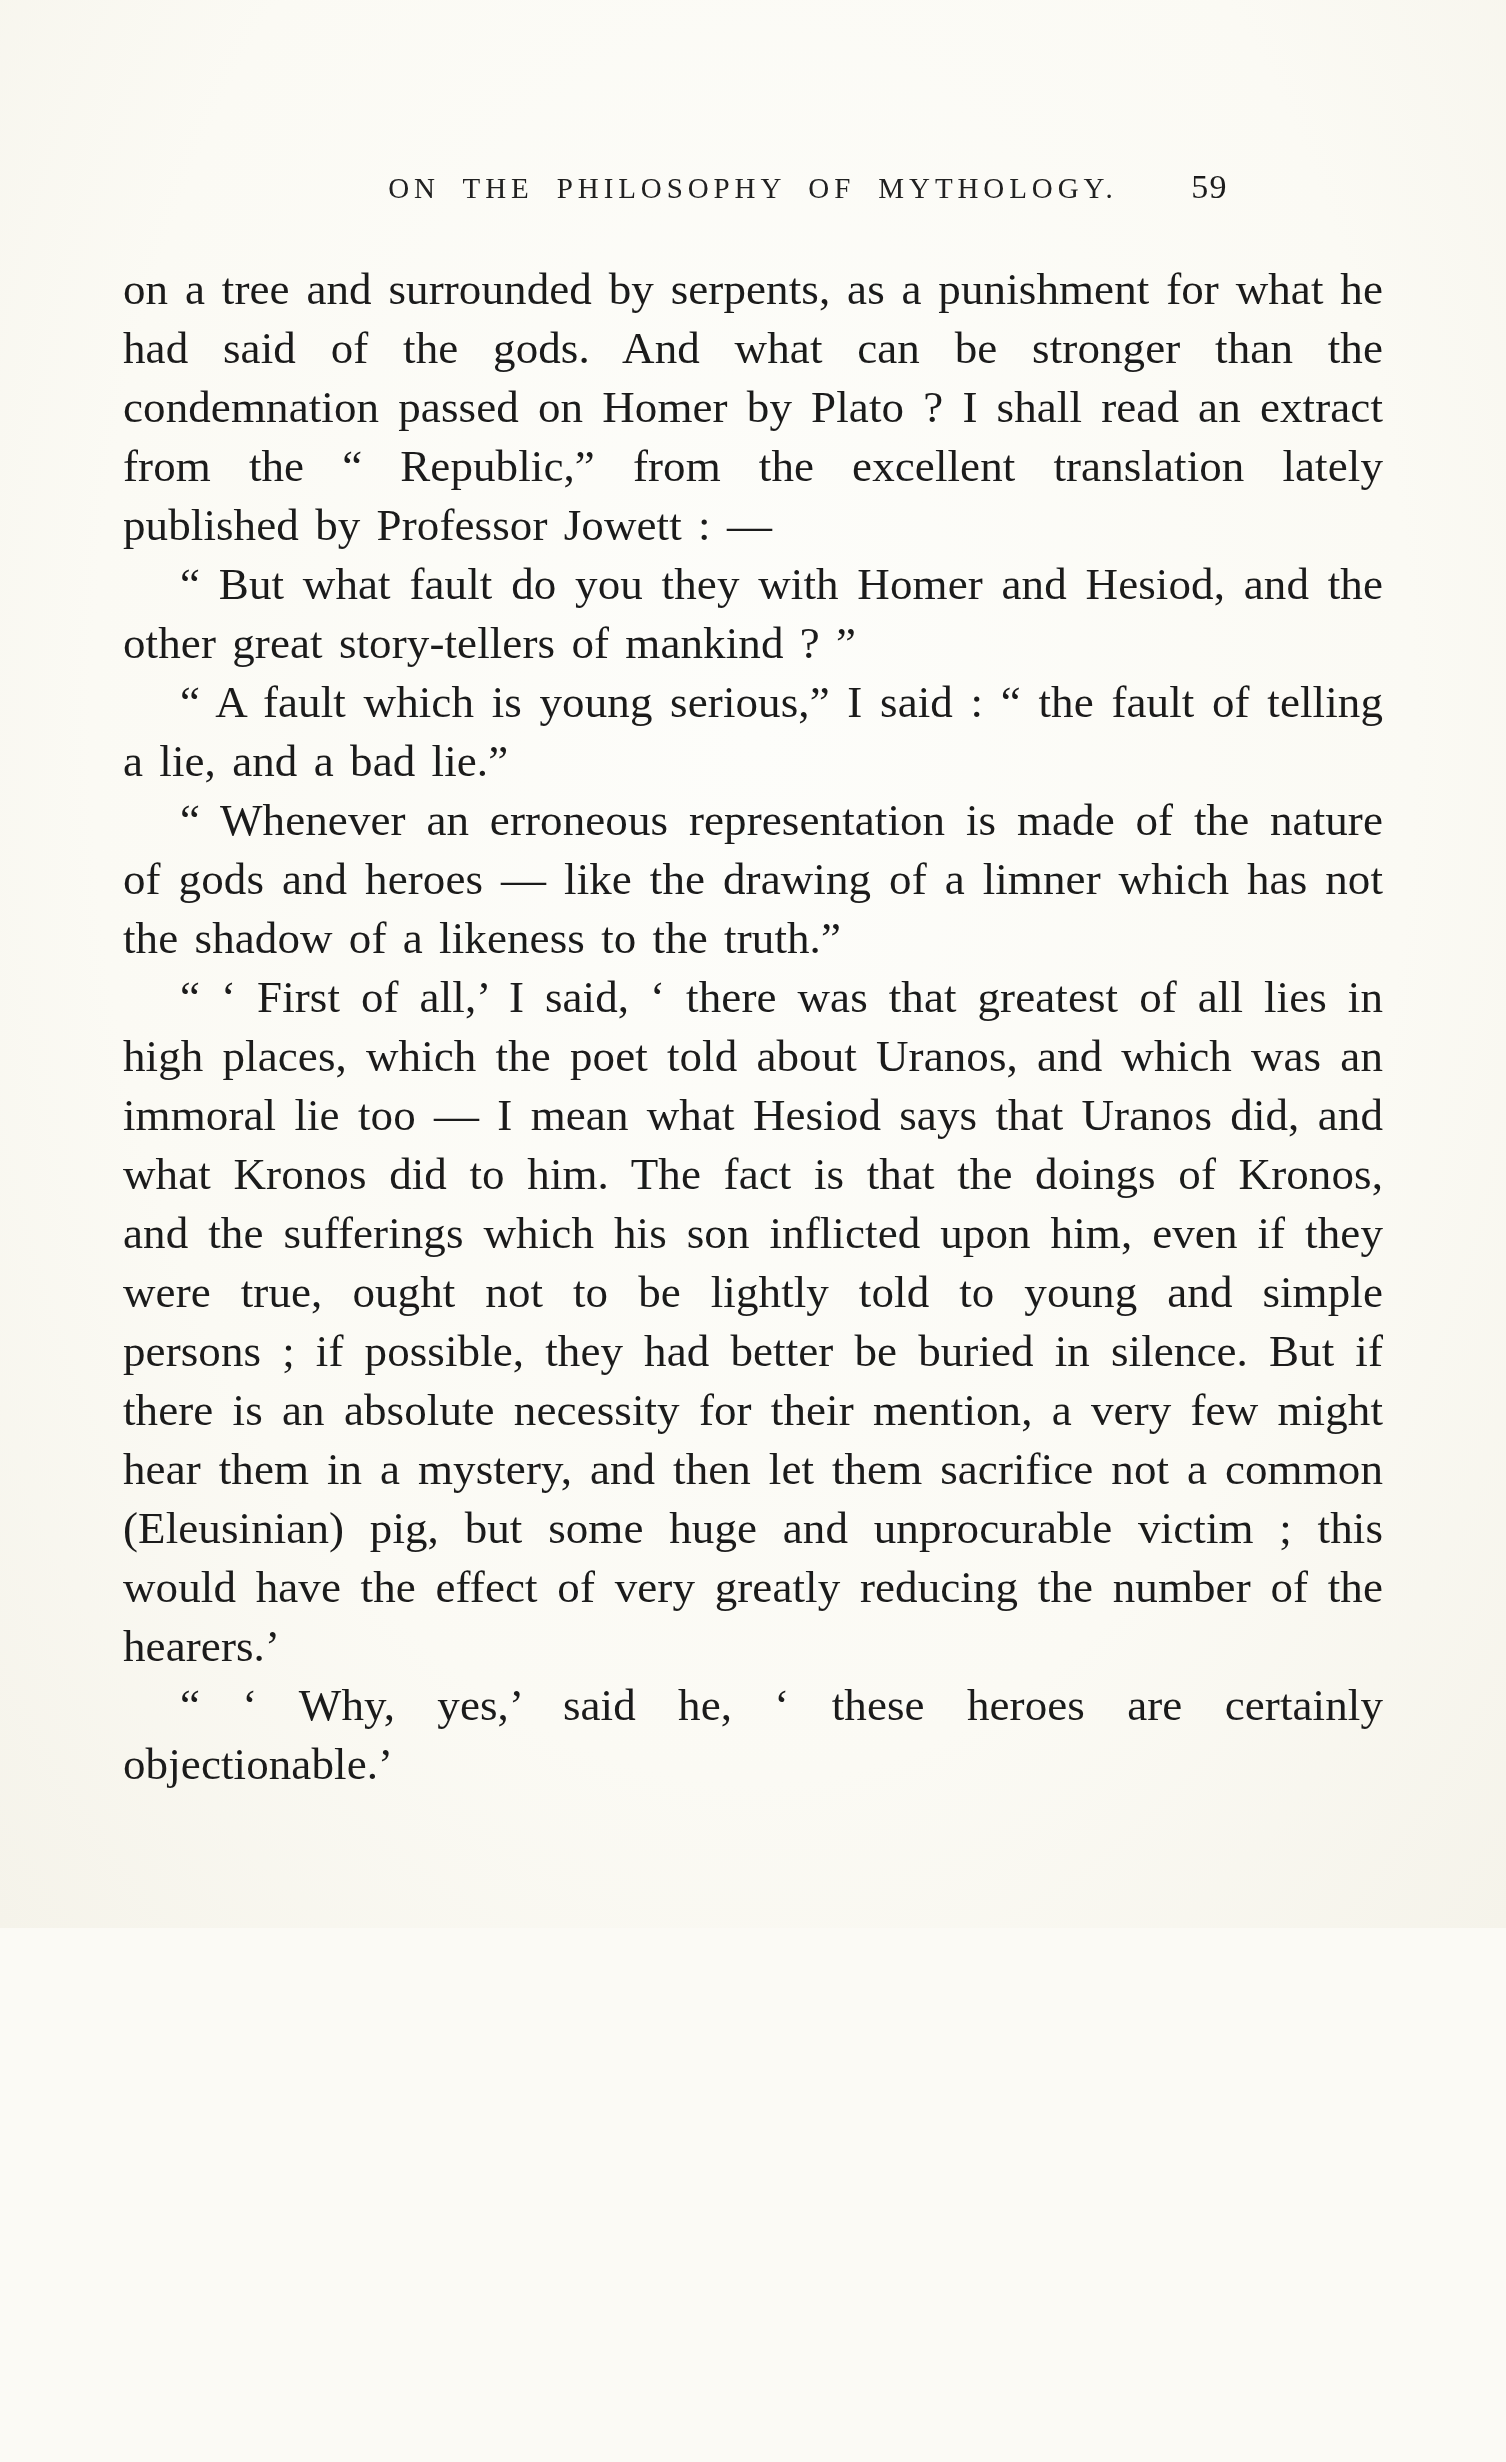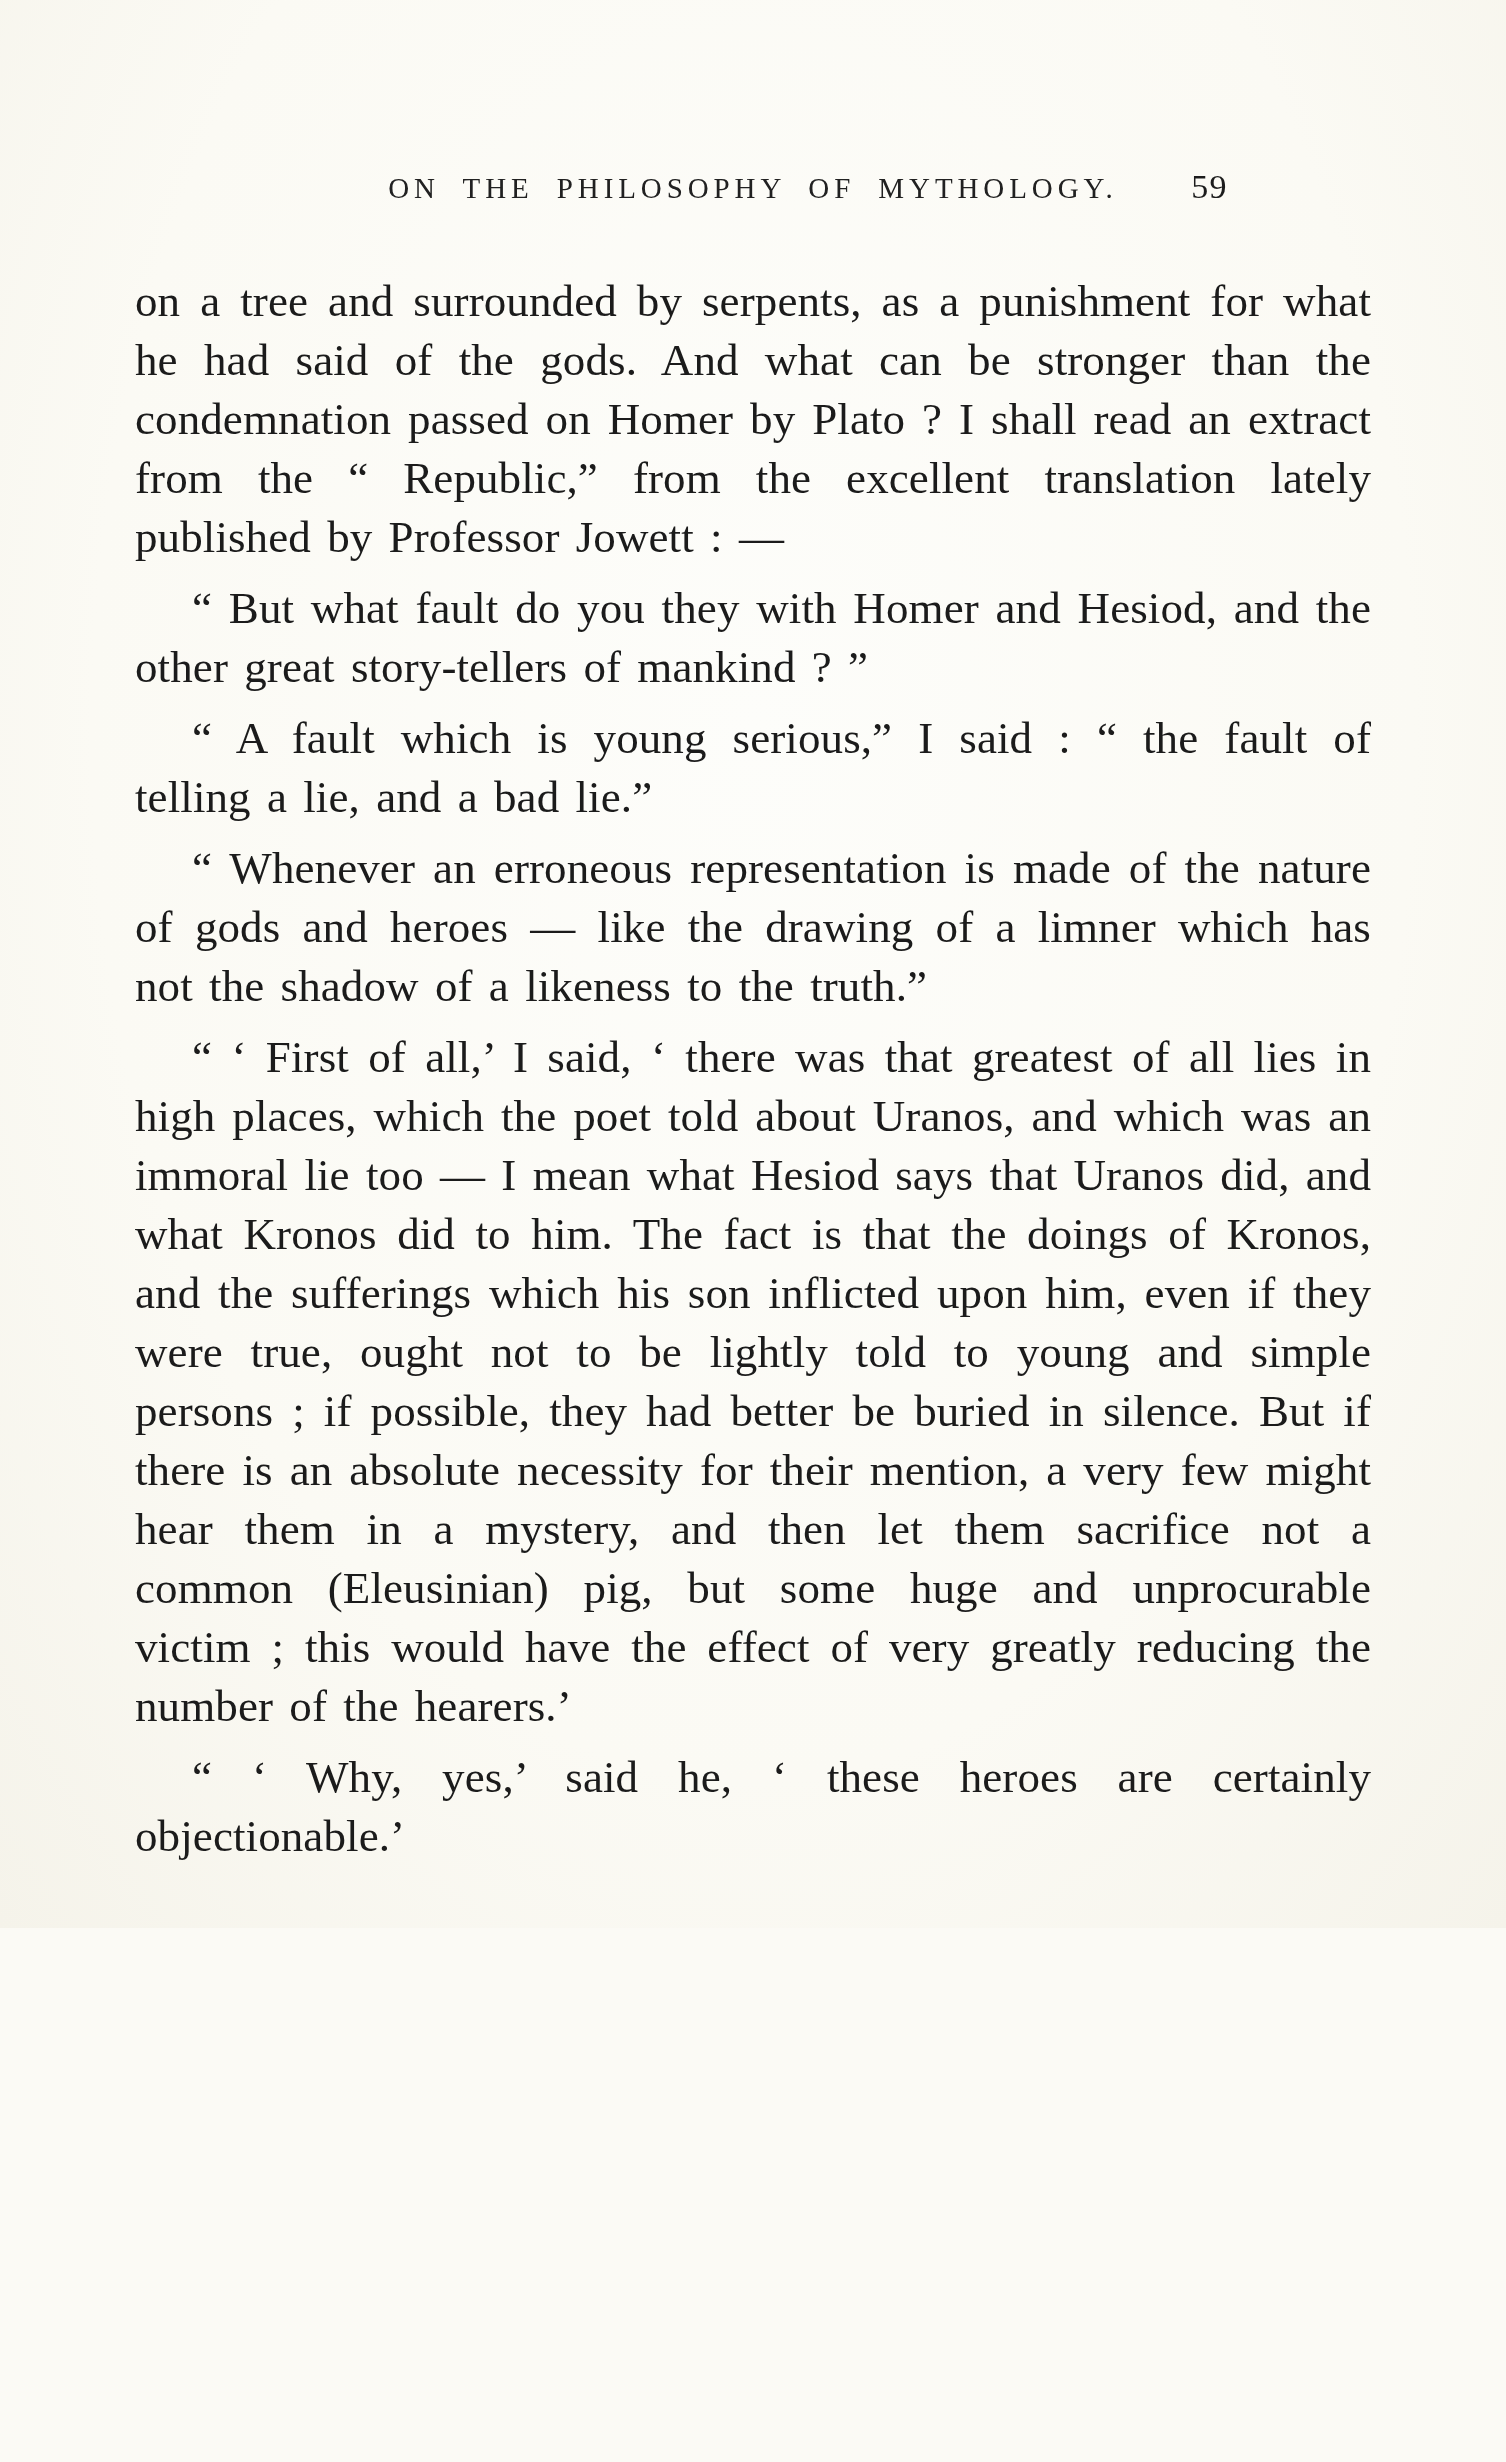--- a/index.html
+++ b/index.html
@@ -49,21 +49,21 @@
     top: 260px;
     width: 1260px;
     font-size: 45px;
     line-height: 59px;
     text-align: justify;
     color: #1b1b1b;
     letter-spacing: 0.1px;
     word-spacing: 4.9px;
   }
   .text-block p {
-    margin: 12px;
+    margin: 0;
     padding: 0;
     text-indent: 57px;
   }
   .text-block p:first-child {
     text-indent: 0;
   }
 </style>
 </head>
 <body>
 

